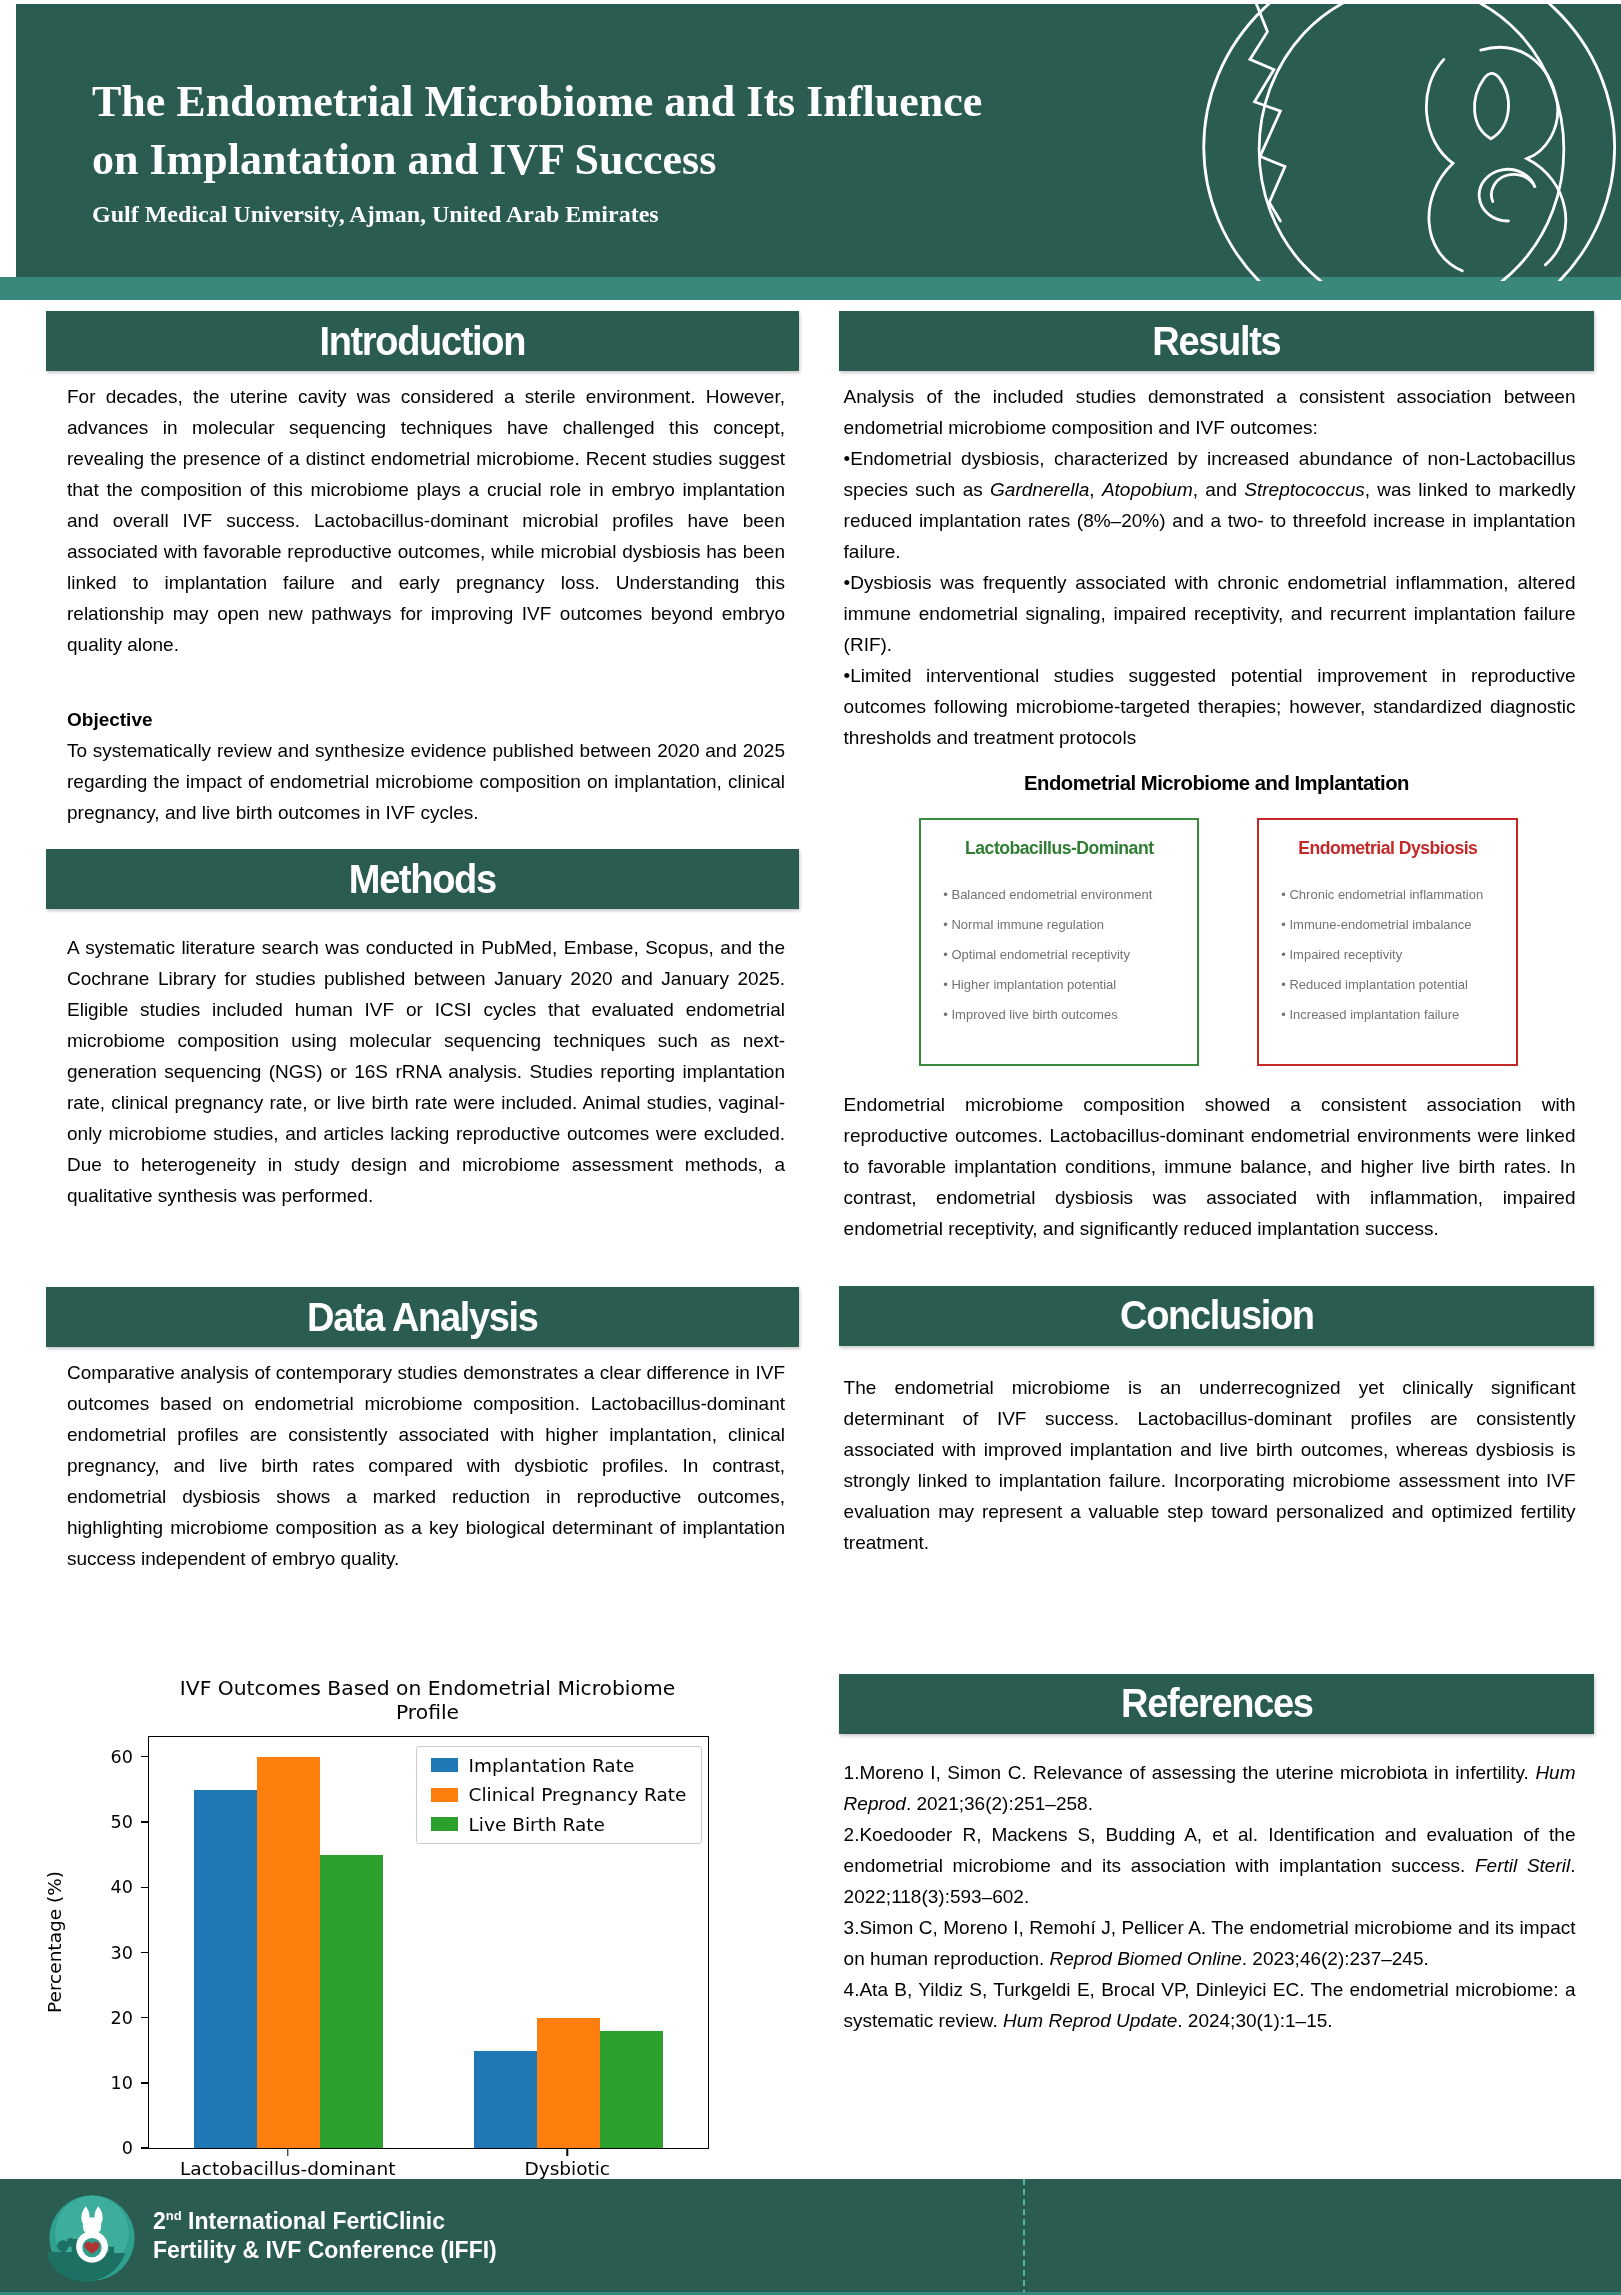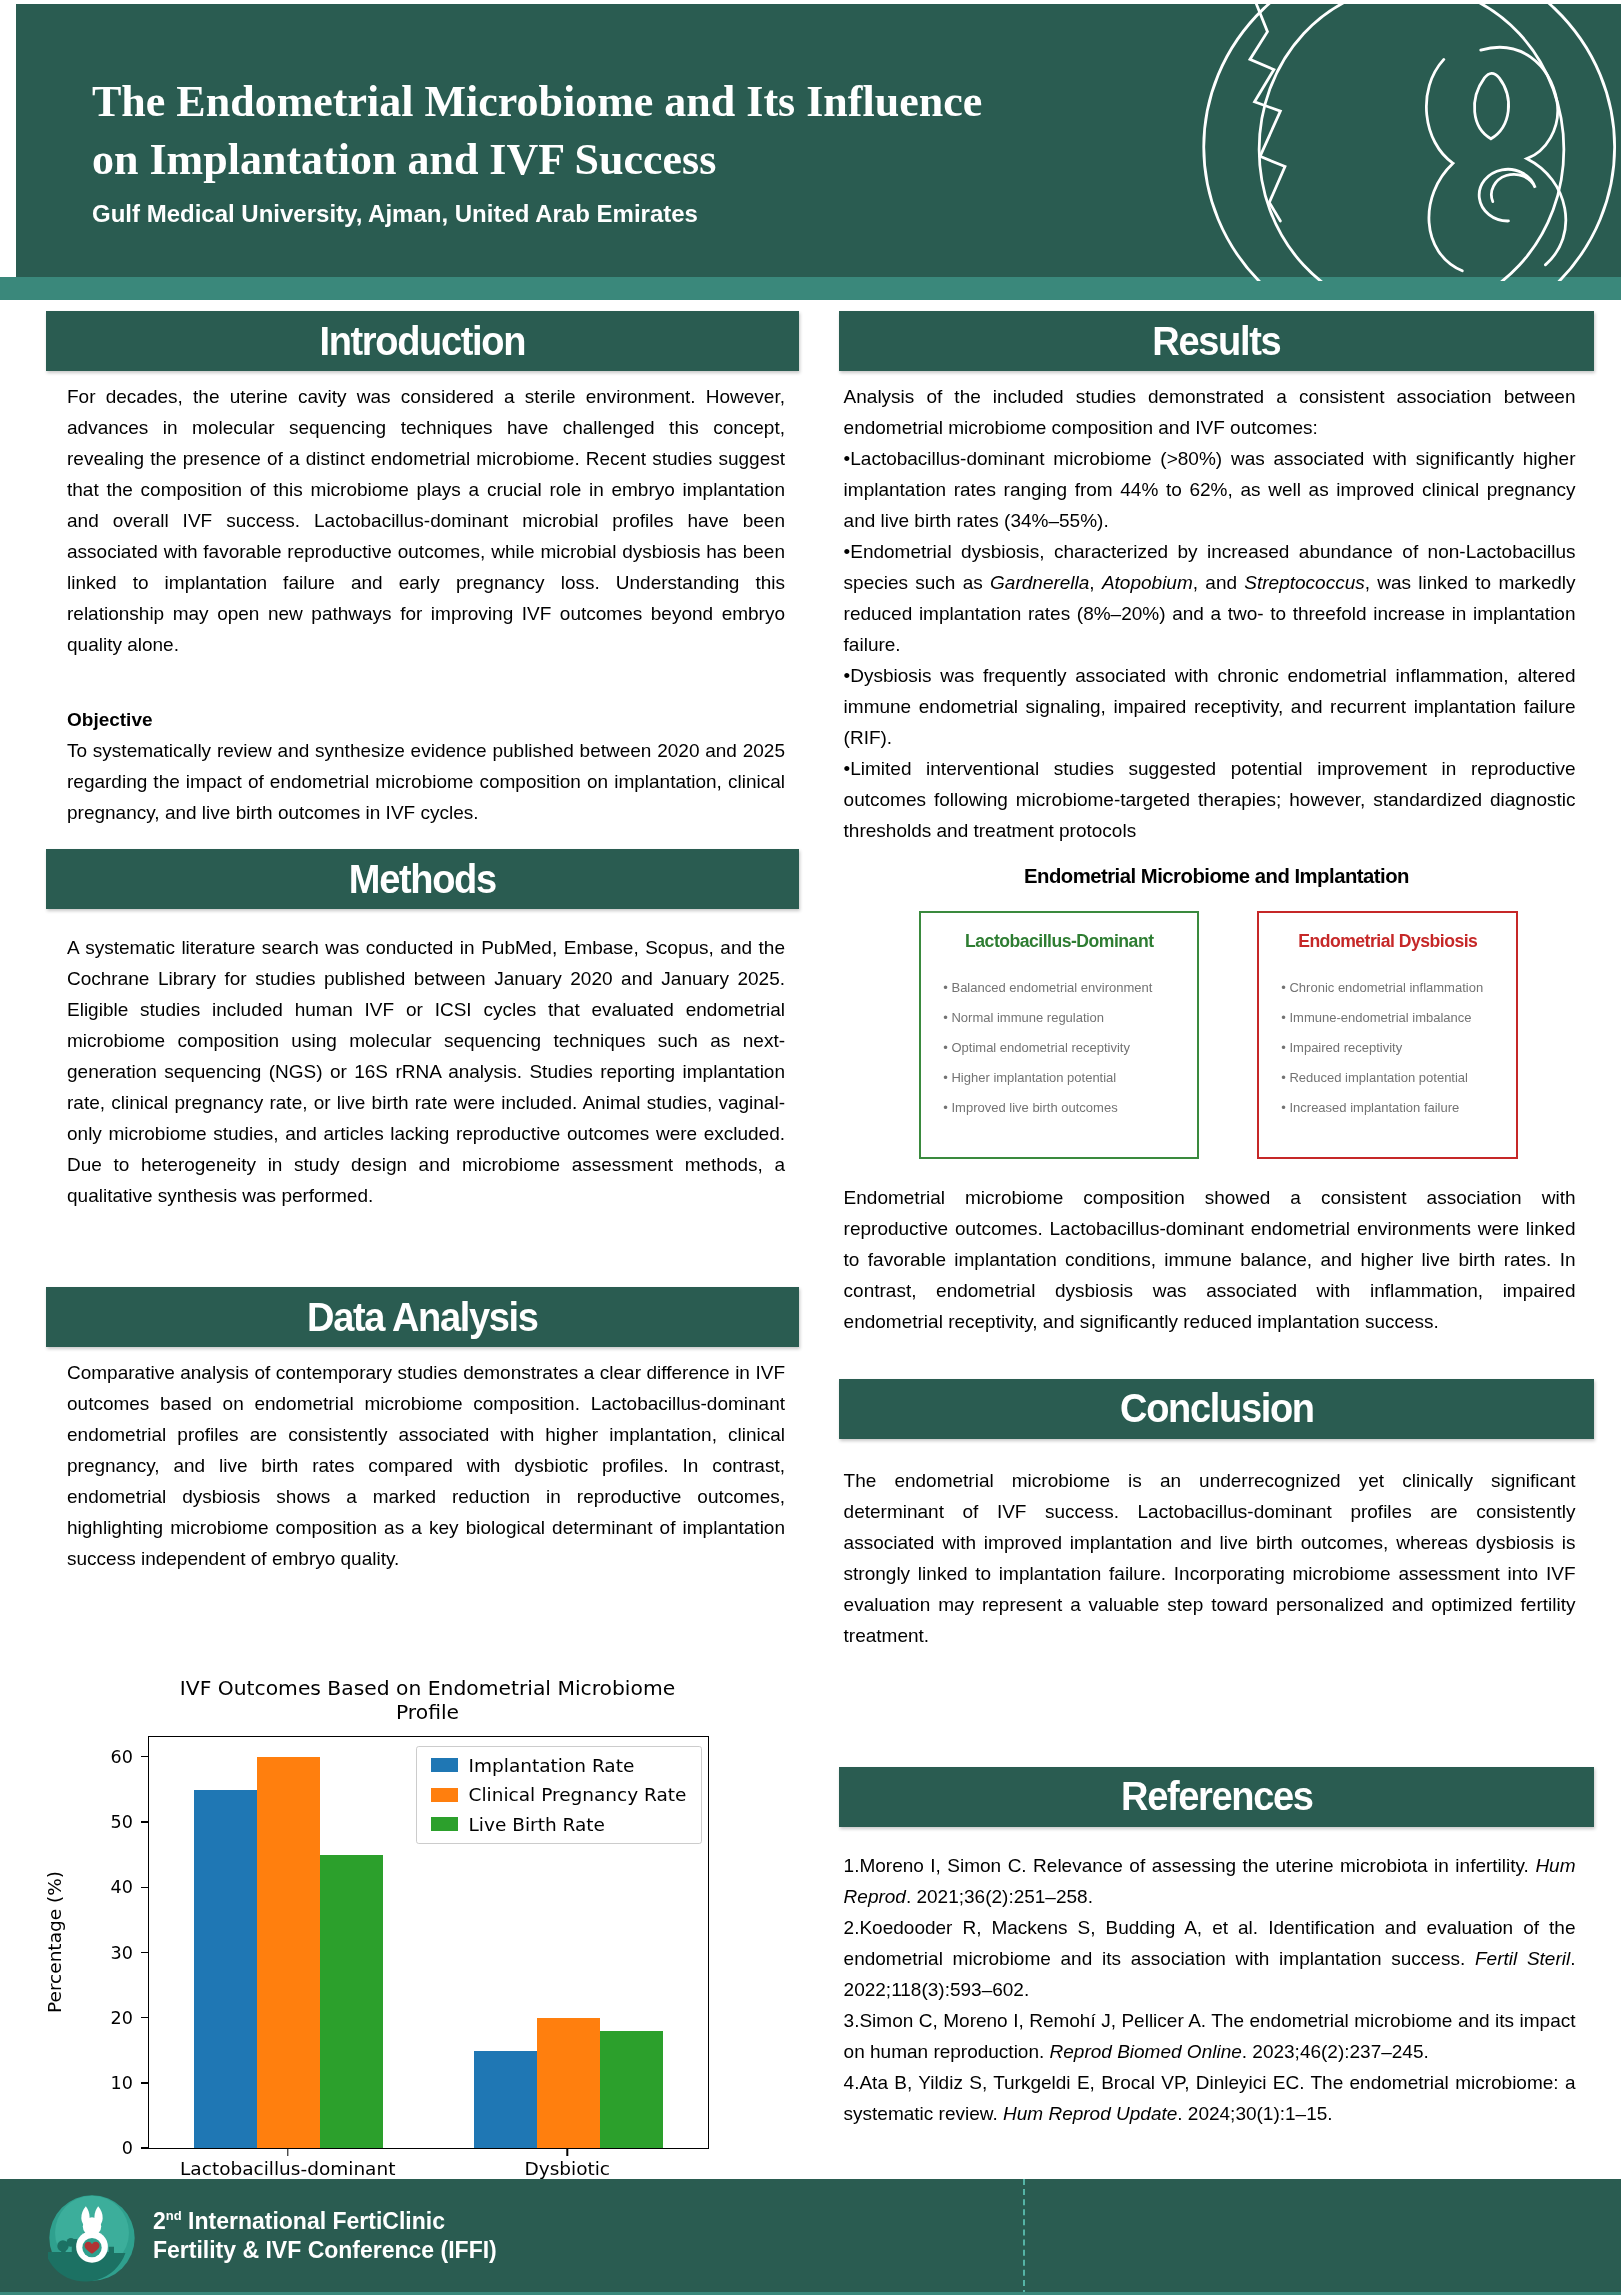--- a/index.html
+++ b/index.html
@@ -4,21 +4,21 @@
 <style>
   html,body{margin:0;padding:0;background:#ffffff;}
   body{width:1622px;height:2295px;position:relative;font-family:"Liberation Sans",sans-serif;color:#000;}
 
   
   .header{position:absolute;left:0;top:4px;width:1622px;height:277px;background:#2a5c51;overflow:hidden;margin-left:16px;}
   .header-text{position:absolute;left:76px;top:69px;z-index:2;}
   .poster-title{font-family:"Liberation Serif",serif;font-weight:bold;color:#ffffff;
                 font-size:44px;line-height:58px;margin:0;}
   .poster-subtitle{color:#ffffff;font-size:35px;line-height:37px;margin-top:10.2px;font-weight:normal;}
-  .poster-affiliation{color:#ffffff;font-size:24px;line-height:26px;margin-top:12px;font-weight:bold;}
+  .poster-affiliation{color:#ffffff;font-size:24px;line-height:26px;margin-top:12px;font-weight:bold;font-family:Liberation Serif, serif;}
   .header-logo{position:absolute;right:0;top:0;width:453px;height:277px;z-index:1;}
   .header-strip{position:absolute;left:0;top:277px;width:1622px;height:23px;background:#3a887b;}
 
   
   .col-left{position:absolute;left:46px;top:311px;width:753px;}
   .col-right{position:absolute;left:839px;top:311px;width:755px;}
 
   .section-bar{height:60px;background:#2a5c51;display:flex;align-items:center;justify-content:center;
                box-shadow:1.4px 2.3px 3.2px rgba(0,0,0,0.22);}
   .section-bar span{color:#ffffff;font-weight:bold;font-size:40px;letter-spacing:-1.4px;transform:scaleX(.95);}
@@ -179,21 +179,20 @@
     </div>
   </div>
 </div>
 
 <div class="col-right">
 
   <div class="section-bar">
     <span>Results</span>
   </div>
   <p class="body-text intro-body">Analysis of the included studies demonstrated a consistent association between endometrial microbiome composition and IVF outcomes:</p>
-  <p class="body-text">•Lactobacillus-dominant microbiome (&gt;80%) was associated with significantly higher implantation rates ranging from 44% to 62%, as well as improved clinical pregnancy and live birth rates (34%–55%).</p>
   <p class="body-text"><span>•Endometrial dysbiosis, characterized by increased abundance of non-Lactobacillus species such as </span><span class="it">Gardnerella</span><span>, </span><span class="it">Atopobium</span><span>, and </span><span class="it">Streptococcus</span><span>, was linked to markedly reduced implantation rates (8%–20%) and a two- to threefold increase in implantation failure.</span></p>
   <p class="body-text">•Dysbiosis was frequently associated with chronic endometrial inflammation, altered immune endometrial signaling, impaired receptivity, and recurrent implantation failure (RIF).</p>
   <p class="body-text">•Limited interventional studies suggested potential improvement in reproductive outcomes following microbiome-targeted therapies; however, standardized diagnostic thresholds and treatment protocols</p>
 
   <div class="diagram">
     <div class="diagram-title">Endometrial Microbiome and Implantation</div>
     <div class="diagram-boxes">
       <div class="dbox green">
         <div class="dbox-title">Lactobacillus-Dominant</div>
         <ul>

